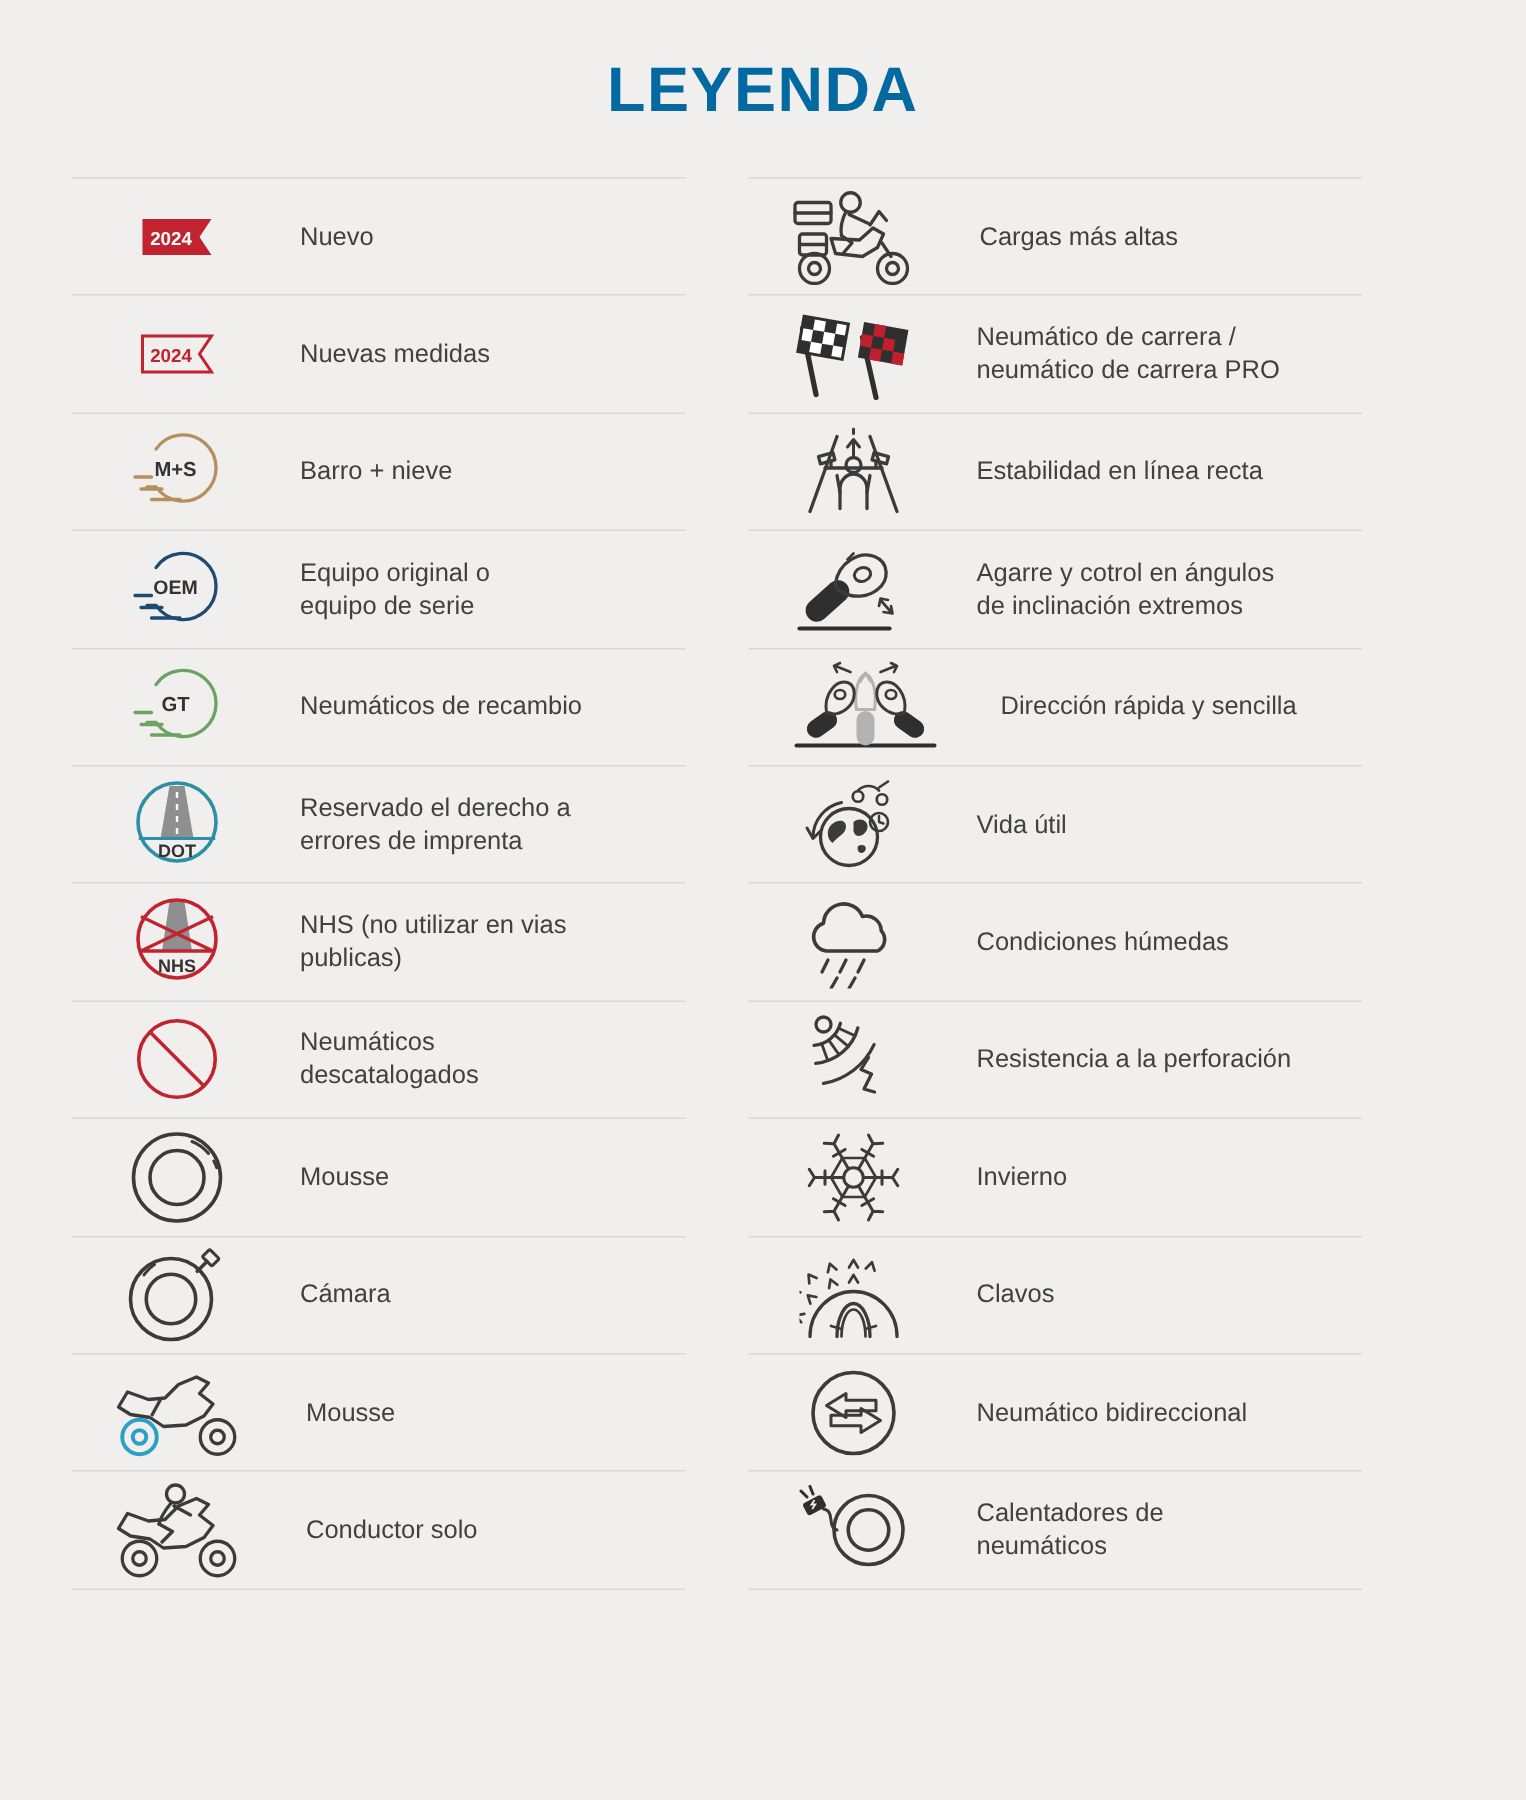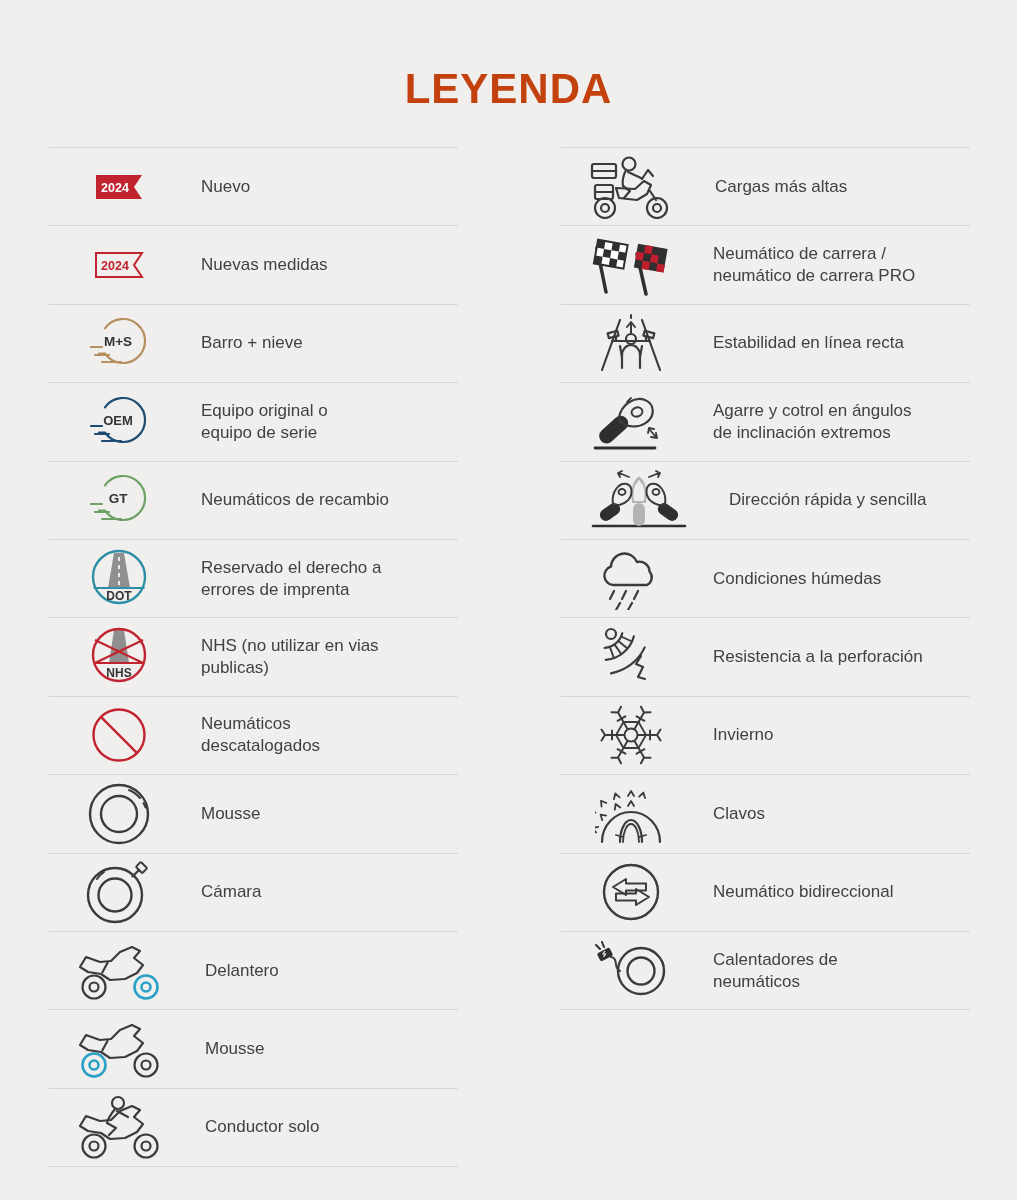--- a/index.html
+++ b/index.html
@@ -9,28 +9,26 @@
     font-family:"Liberation Sans", sans-serif;
     color:#414141;
     overflow:hidden;
   }
   .title{
     padding-top:36px;
     text-align:center;
     font-size:42px;
     font-weight:bold;
     letter-spacing:1px;
-    color:#c2410c;
-    margin-top:29px;
+    color:#0369a1;
   }
   .columns{
     display:flex;
     margin:34px 47px 0 48px;
-    gap:103px;
-    justify-content:flex-end;
+    gap:42px;
   }
   .col{
     width:409px;
     border-top:1px solid #d9d7d4;
   }
   .row{
     height:77.4px;
     display:flex;
     align-items:center;
     border-bottom:1px solid #d9d7d4;
@@ -182,37 +180,20 @@
             <circle cx="31" cy="36" r="16.5"></circle>
             <path d="M48.5,17.5 L55,11"></path>
             <rect x="53" y="5" width="9" height="7" rx="1" transform="rotate(45 57.5 8.5)" stroke-width="2"></rect>
             <path d="M13,20 A26,26 0 0 1 20,13" stroke-width="2"></path>
           </g>
         </svg>
       </div>
       <div class="label">Cámara</div>
     </div>
 
-    <div class="row">
-      <div class="icon-cell">
-        <svg width="88" height="60" viewBox="0 0 88 60">
-          <g stroke="#3b3b3b" stroke-width="2.2" fill="none" stroke-linejoin="round">
-            <path d="M3,26 L9,16 L23,21 L34,20 L43,11 L55,6 L63,10 L57,17 L66,24 L60,32 L48,38 L33,39 L24,33 L11,31 Z"></path>
-            <path d="M25,32 L31,21"></path>
-            <circle cx="17" cy="46" r="11.5"></circle>
-            <circle cx="17" cy="46" r="4.5"></circle>
-          </g>
-          <g stroke="#2aa0c6" stroke-width="2.6" fill="none">
-            <circle cx="69" cy="46" r="11.5"></circle>
-            <circle cx="69" cy="46" r="4.5"></circle>
-          </g>
-        </svg>
-      </div>
-      <div class="label">Delantero</div>
-    </div>
 
     <div class="row">
       <div class="icon-cell">
         <svg width="88" height="60" viewBox="0 0 88 60">
           <g stroke="#3b3b3b" stroke-width="2.2" fill="none" stroke-linejoin="round">
             <path d="M3,26 L9,16 L23,21 L34,20 L43,11 L55,6 L63,10 L57,17 L66,24 L60,32 L48,38 L33,39 L24,33 L11,31 Z"></path>
             <path d="M25,32 L31,21"></path>
             <circle cx="69" cy="46" r="11.5"></circle>
             <circle cx="69" cy="46" r="4.5"></circle>
           </g>
@@ -359,20 +340,42 @@
           </g>
           <g stroke="#3b3b3b" stroke-width="1.8" fill="none" stroke-linecap="round" stroke-linejoin="round">
             <path d="M40,7 L30,3 M33,1 L29,3 L31,7"></path>
             <path d="M60,7 L70,3 M67,1 L71,3 L69,7"></path>
           </g>
         </svg>
       </div>
       <div class="label">Dirección rápida y sencilla</div>
     </div>
 
+    <div class="row">
+      <div class="icon-cell">
+        <svg width="66" height="64" viewBox="0 0 66 64">
+          <g stroke="#3b3b3b" stroke-width="2.2" fill="none" stroke-linecap="round" stroke-linejoin="round">
+            <circle cx="30" cy="40" r="19"></circle>
+            <path d="M6,40 A24,24 0 0 1 25,17" stroke-width="2"></path>
+            <path d="M2,34 L6,41 L11,36" stroke-width="2"></path>
+            <circle cx="36" cy="13" r="3.5" stroke-width="1.8"></circle>
+            <circle cx="52" cy="15" r="3.5" stroke-width="1.8"></circle>
+            <path d="M36,9 C40,5 46,5 50,9 M50,7 L56,3" stroke-width="1.8"></path>
+            <circle cx="50" cy="30" r="6" stroke-width="1.8"></circle>
+            <path d="M50,30 L50,26 M50,30 L53,31" stroke-width="1.6"></path>
+          </g>
+          <g fill="#3b3b3b">
+            <path d="M18,32 C22,28 28,28 28,33 C28,38 22,40 19,44 C15,41 15,35 18,32 Z"></path>
+            <path d="M33,30 C38,26 44,30 42,35 C40,40 34,41 33,36 Z"></path>
+            <path d="M36,46 C40,44 43,47 40,50 C37,52 35,49 36,46 Z"></path>
+          </g>
+        </svg>
+      </div>
+      <div class="label">Vida útil</div>
+    </div>
 
 
     <div class="row">
       <div class="icon-cell">
         <svg width="66" height="62" viewBox="0 0 66 62">
           <g stroke="#3b3b3b" stroke-width="2.4" fill="none" stroke-linecap="round" stroke-linejoin="round">
             <path d="M15,37 A9.5,9.5 0 0 1 13,18.5 A13.5,13.5 0 0 1 39,14 A10,10 0 0 1 51.5,23.5 A8.6,8.6 0 0 1 49,37 Z"></path>
             <path d="M16,43 L12,51 M28,43 L24,51 M40,43 L36,51" stroke-width="2.2"></path>
             <path d="M22,55 L18,62 M34,55 L30,62" stroke-width="2.2"></path>
           </g>

